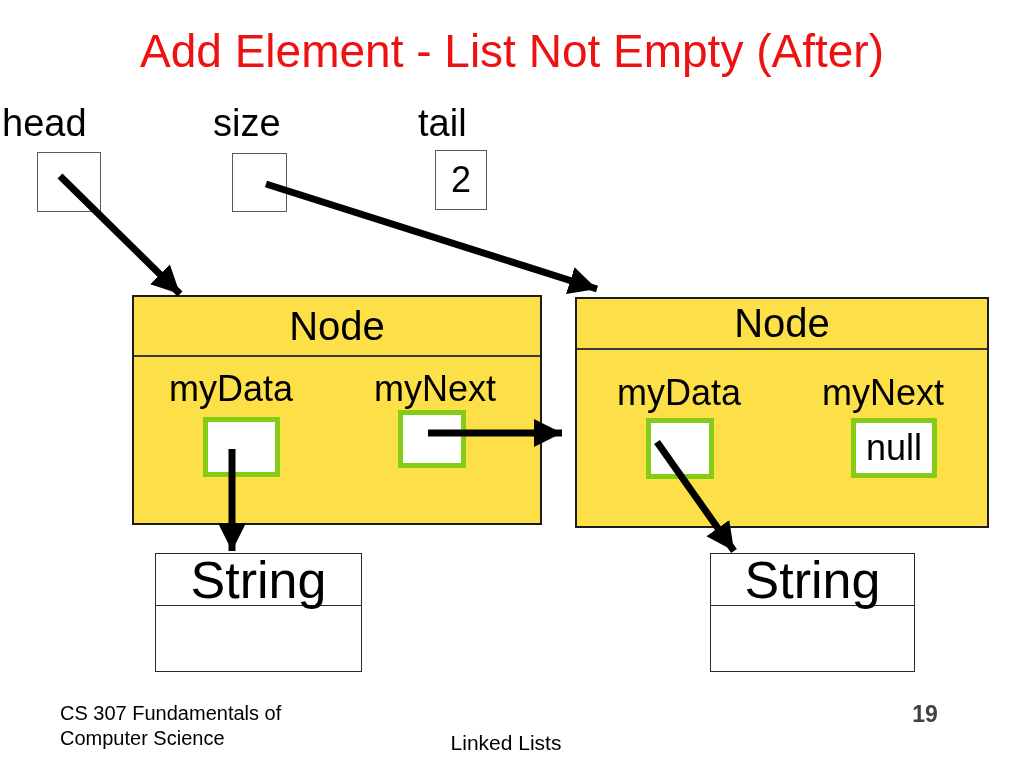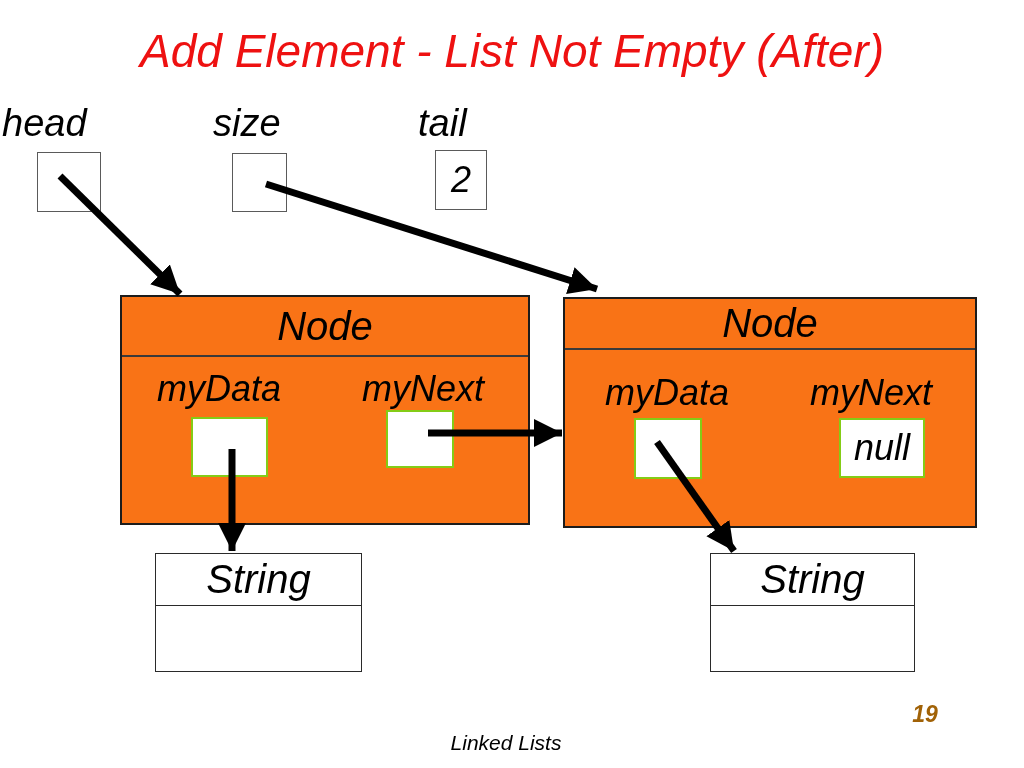--- a/index.html
+++ b/index.html
@@ -5,21 +5,20 @@
   * { margin: 0; padding: 0; box-sizing: border-box; }
   html, body { background: #ffffff; }
   body { font-family: "Liberation Sans", sans-serif; }
 
   .slide {
     position: relative;
     width: 1024px;
     height: 768px;
     background: #ffffff;
     overflow: hidden;
-    font-style: italic;
   }
 
   .slide-title {
     position: absolute;
     left: 0; right: 0;
     top: 24px;
     text-align: center;
     font-size: 46px;
     color: #ee1111;
     white-space: nowrap;
@@ -39,60 +38,61 @@
     display: flex;
     align-items: center;
     justify-content: center;
     font-size: 36px;
     color: #000;
   }
 
   .node {
     position: absolute;
     border: 2px solid #1c1c1c;
-    background: #f97316;
+    background: #fde047;
+    margin-left: 12px;
   }
   .node-header {
     width: 100%;
     border-bottom: 2px solid #3a3a3a;
     display: flex;
     align-items: center;
     justify-content: center;
     font-size: 40px;
     color: #000;
   }
   .field-label {
     position: absolute;
     font-size: 36px;
     color: #000;
     line-height: 1;
   }
   .field-box {
     position: absolute;
-    border: 2px solid #84cc16;
+    border: 5px solid #84cc16;
     background: #fff;
     display: flex;
     align-items: center;
     justify-content: center;
     font-size: 36px;
     color: #000;
   }
 
   .string-obj {
     position: absolute;
     border: 1px solid #2a2a2a;
     background: #fff;
   }
   .string-header {
     width: 100%;
     border-bottom: 1px solid #2a2a2a;
     display: flex;
     align-items: center;
     justify-content: center;
-    font-size: 40px;
+    font-size: 52px;
     color: #000;
   }
 
   .arrows-layer {
     position: absolute;
     left: 0; top: 0;
     width: 1024px;
     height: 768px;
     pointer-events: none;
     z-index: 10;
@@ -116,21 +116,21 @@
     color: #000;
   }
   .footer-page {
     position: absolute;
     left: 890px;
     top: 701px;
     width: 70px;
     text-align: center;
     font-size: 23px;
     font-weight: bold;
-    color: #a16207;
+    color: #404040;
   }
 </style>
 </head>
 <body>
 
 <div class="slide">
 
   <div class="slide-title" style="color: rgb(238, 17, 17);">Add Element - List Not Empty (After)</div>
 
   <div class="var-label" style="left:2px; top:104px;">head</div>
@@ -160,20 +160,21 @@
   <div class="string-obj" style="left:155px; top:553px; width:207px; height:119px;">
     <div class="string-header" style="height:52px;">String</div>
     <div></div>
   </div>
 
   <div class="string-obj" style="left:710px; top:553px; width:205px; height:119px;">
     <div class="string-header" style="height:52px;">String</div>
     <div></div>
   </div>
 
+  <div class="footer-course">CS 307 Fundamentals of Computer Science</div>
   <div class="footer-topic">Linked Lists</div>
   <div class="footer-page">19</div>
 
   <svg class="arrows-layer" width="1024" height="768" viewBox="0 0 1024 768" xmlns="http://www.w3.org/2000/svg">
     <defs>
       <marker id="ah" markerWidth="4.6" markerHeight="4.6" refX="4" refY="2" orient="auto" markerUnits="strokeWidth">
         <path d="M0,0 L4,2 L0,4 z"></path>
       </marker>
     </defs>
   <line x1="60" y1="176" x2="180" y2="294" stroke="#000000" stroke-width="7" marker-end="url(#ah)"></line>

